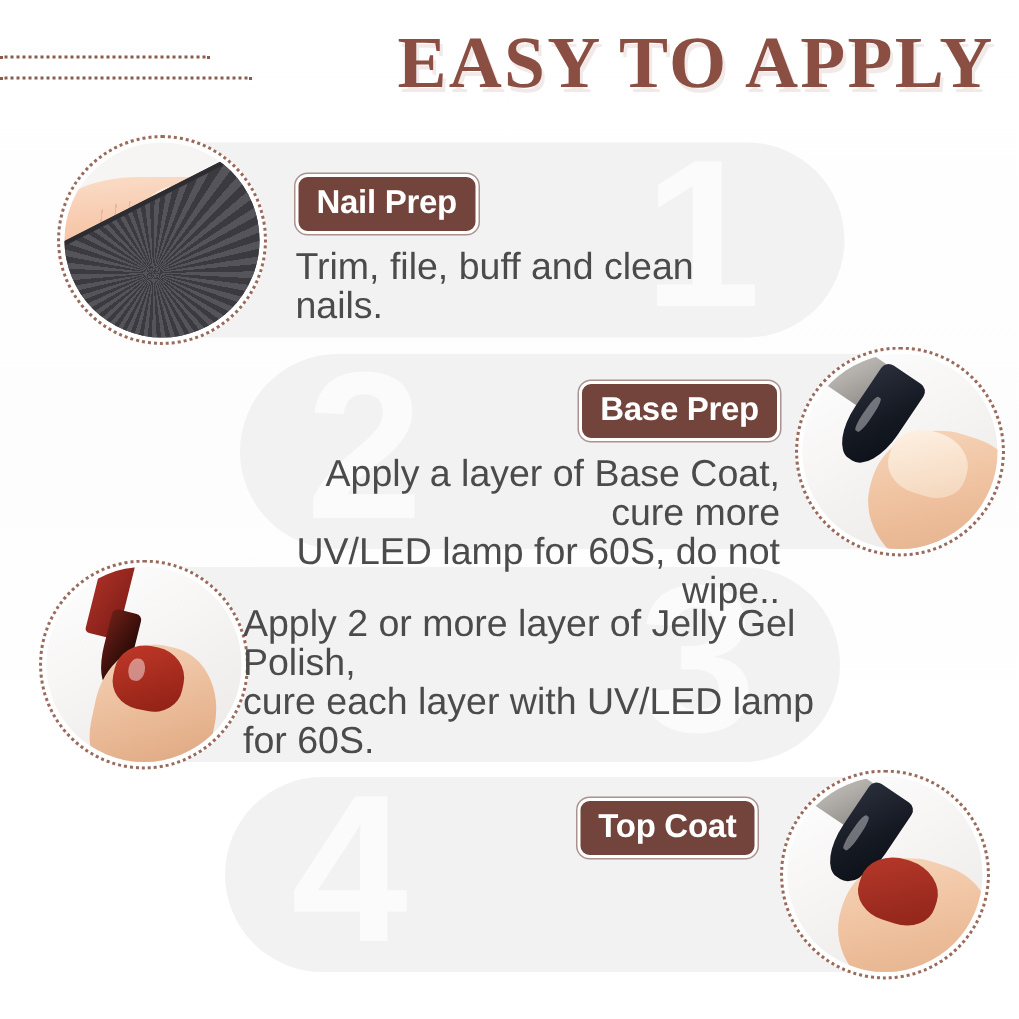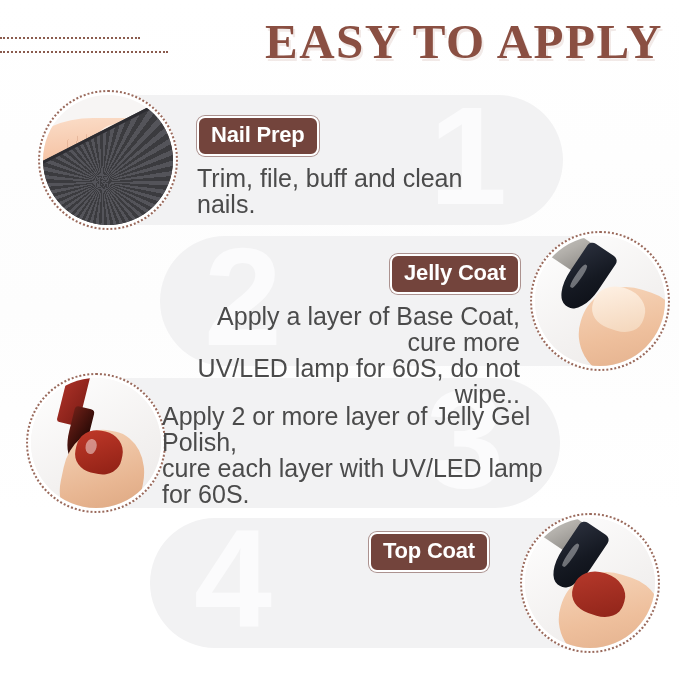--- a/index.html
+++ b/index.html
@@ -274,21 +274,21 @@
     color: #4b4b4b;
     font-size: 25px;
     line-height: 26px;
     margin-top: 9px;
     white-space: pre-line;
   }
 
   .content-1 { left: 197px; top: 116px; text-align: left;  width: 330px; }
   .content-2 { left: 168px; top: 254px; text-align: right; width: 352px; }
   .content-3 { left: 162px; top: 394px; text-align: left;  width: 400px; }
-  .content-4 { left: 144px; top: 532px; text-align: right; width: 345px; }
+  .content-4 { left: 160px; top: 532px; text-align: right; width: 345px; }
 </style>
 </head>
 <body>
 
 <div class="page">
 
   <div class="header">
     <div class="dotline dotline-1"></div>
     <div class="dotline dotline-2"></div>
     <div class="title">EASY TO APPLY</div>
@@ -321,21 +321,21 @@
       <div class="ill-bg-white"></div>
       <div class="ill-cap" style="left:2%;top:-6%;"></div>
       <div class="ill-brush" style="left:26%;top:6%;"></div>
       <div class="ill-finger">
         <div class="ill-nailplate ill-nail-clear"></div>
       </div>
     </div>
   </div>
 
   <div class="content content-2">
-    <div class="badge">Jelly Coat</div>
+    <div class="badge">Base Prep</div>
     <div class="desc">Apply a layer of Base Coat, cure more
 UV/LED lamp for 60S, do not wipe..</div>
   </div>
 
   <div class="card card-3">
     <div class="watermark wm-3">3</div>
   </div>
 
   <div class="photo photo-3">
     <div class="photo-inner">

